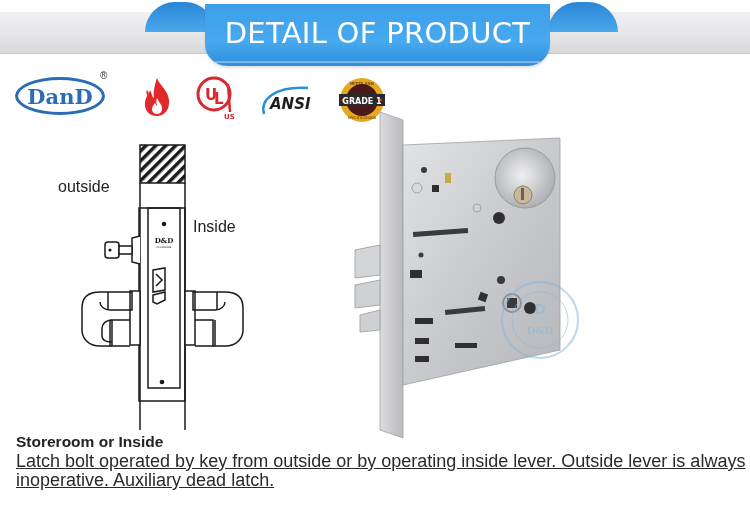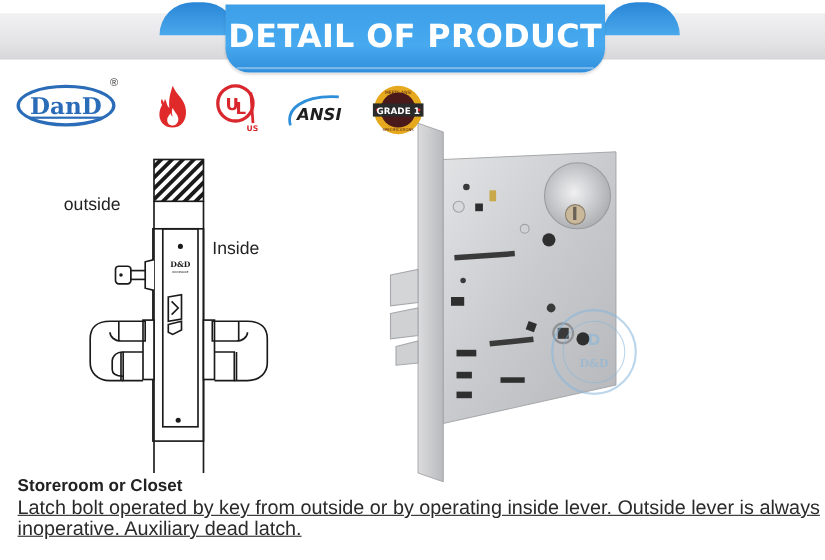--- a/index.html
+++ b/index.html
@@ -12,30 +12,30 @@
          border-bottom:1px solid #c9c9cc; }
   .ribbon-fold-left { position:absolute; left:145px; top:2px; width:70px; height:30px;
          border-radius:40px 40px 0 0; background:linear-gradient(#2a86d6,#4aa8ec); }
   .ribbon-fold-right { position:absolute; left:548px; top:2px; width:70px; height:30px;
          border-radius:40px 40px 0 0; background:linear-gradient(#2a86d6,#4aa8ec); }
   .ribbon { position:absolute; left:205px; top:4px; width:345px; height:62px;
          background:linear-gradient(#3c9fe8 0%, #47a9ef 60%, #2f8edb 100%);
          border-radius:0 0 22px 22px;
          box-shadow:0 2px 2px rgba(0,0,0,0.12);
          display:flex; align-items:center; justify-content:center; }
-  .ribbon-title { color:#ffffff; font-weight:bold; font-size:29px; letter-spacing:0.3px;
+  .ribbon-title { color:#ffffff; font-weight:normal; font-size:29px; letter-spacing:0.3px;
          font-family:"DejaVu Sans", sans-serif; margin-top:-4px; }
   .ribbon-shine { position:absolute; left:10px; right:10px; bottom:3px; height:2px;
          background:rgba(255,255,255,0.35); border-radius:2px; }
 
   
   .logo { position:absolute; }
   .dand { left:15px; top:77px; width:90px; height:38px; border:3px solid #2a6cb8;
           border-radius:50%; display:flex; align-items:center; justify-content:center; }
-  .dand span { font-family:"DejaVu Serif", serif; font-weight:bold; font-size:21px; color:#2a6cb8;text-decoration:underline; }
+  .dand span { font-family:"DejaVu Serif", serif; font-weight:bold; font-size:21px; color:#2a6cb8; }
   .reg { position:absolute; left:100px; top:70px; font-size:10px; color:#333; }
 
   .flame { left:140px; top:76px; width:34px; height:42px; }
   .ul { left:196px; top:74px; width:42px; height:46px; }
   .ansi { left:258px; top:82px; width:62px; height:34px; }
   .grade { left:338px; top:76px; width:48px; height:48px; }
 
   
   .lbl { position:absolute; font-size:16px; color:#222; font-family:"Liberation Sans", sans-serif; }
   .lbl-out { left:58px; top:178px; }
@@ -193,14 +193,14 @@
   <circle cx="195" cy="208" r="6" fill="#2f2f2f"></circle>
 
   <g opacity="0.55">
     <circle cx="205" cy="220" r="38" fill="none" stroke="#86b6dc" stroke-width="2"></circle>
     <circle cx="205" cy="220" r="28" fill="none" stroke="#86b6dc" stroke-width="1"></circle>
     <text x="205" y="214" text-anchor="middle" font-family="DejaVu Sans, sans-serif" font-weight="bold" font-size="14" fill="#86b6dc">D</text>
     <text x="205" y="234" text-anchor="middle" font-family="DejaVu Serif, serif" font-weight="bold" font-size="10" fill="#86b6dc">D&amp;D</text>
   </g>
 </svg>
 
-<div class="desc-title">Storeroom or Closet</div>
+<div class="desc-title">Storeroom or Inside</div>
 <div class="desc-body">Latch bolt operated by key from outside or by operating inside lever. Outside lever is always inoperative. Auxiliary dead latch.</div>
 
 </body></html>

